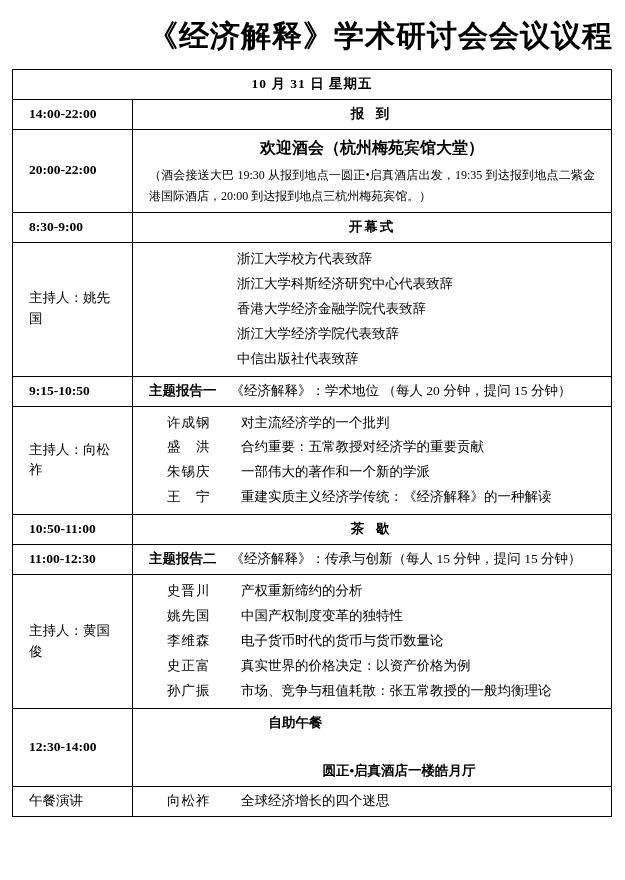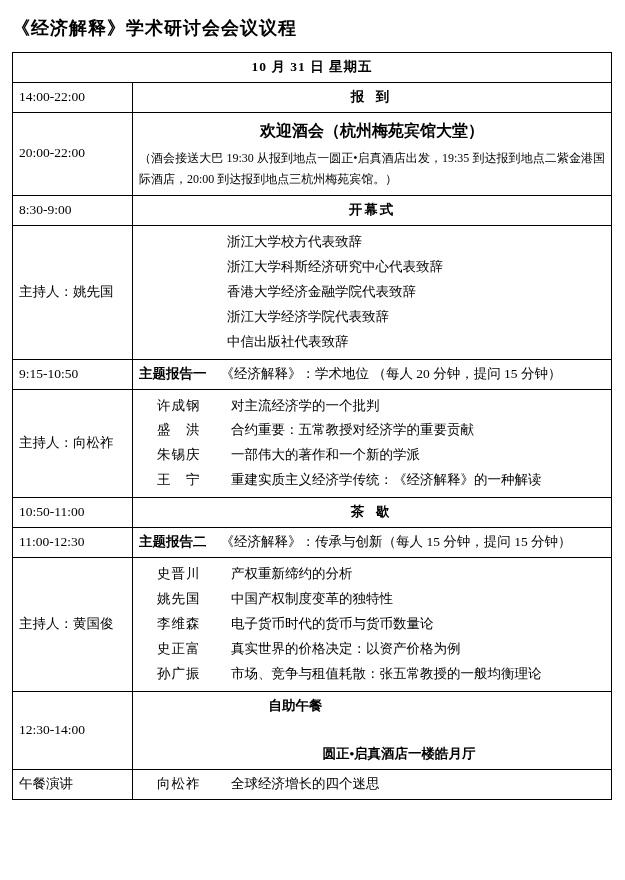--- a/index.html
+++ b/index.html
@@ -14,50 +14,50 @@
     color: #000;
     overflow: hidden;
   }
   .page {
     width: 625px;
     height: 880px;
     box-sizing: border-box;
     padding: 10px 12px 0 12px;
   }
   .doc-title {
-    text-align: left;
-    font-size: 18px;
+    text-align: right;
+    font-size: 30px;
     font-weight: bold;
     letter-spacing: 1px;
     margin: 6px 0 12px 0;
     font-family: "Liberation Serif", "DejaVu Serif", serif;
   }
   table.agenda {
     border-collapse: collapse;
     width: 600px;
     table-layout: fixed;
   }
   table.agenda td {
     border: 1px solid #000;
-    padding: 4px 6px;
+    padding: 4px 16px;
     font-size: 13.5px;
     line-height: 1.55;
     vertical-align: middle;
   }
   .col-time { width: 120px; }
   .center { text-align: center; }
   .bold { font-weight: bold; }
   .section-head {
     text-align: center;
     font-weight: bold;
     font-size: 14px;
     letter-spacing: 1px;
   }
   .time-cell {
-    font-weight: normal;
+    font-weight: bold;
     font-size: 13.5px;
     padding-left: 6px;
   }
   .host-cell {
     font-size: 13.5px;
     padding-left: 6px;
   }
   .big-center {
     text-align: center;
     font-weight: bold;

